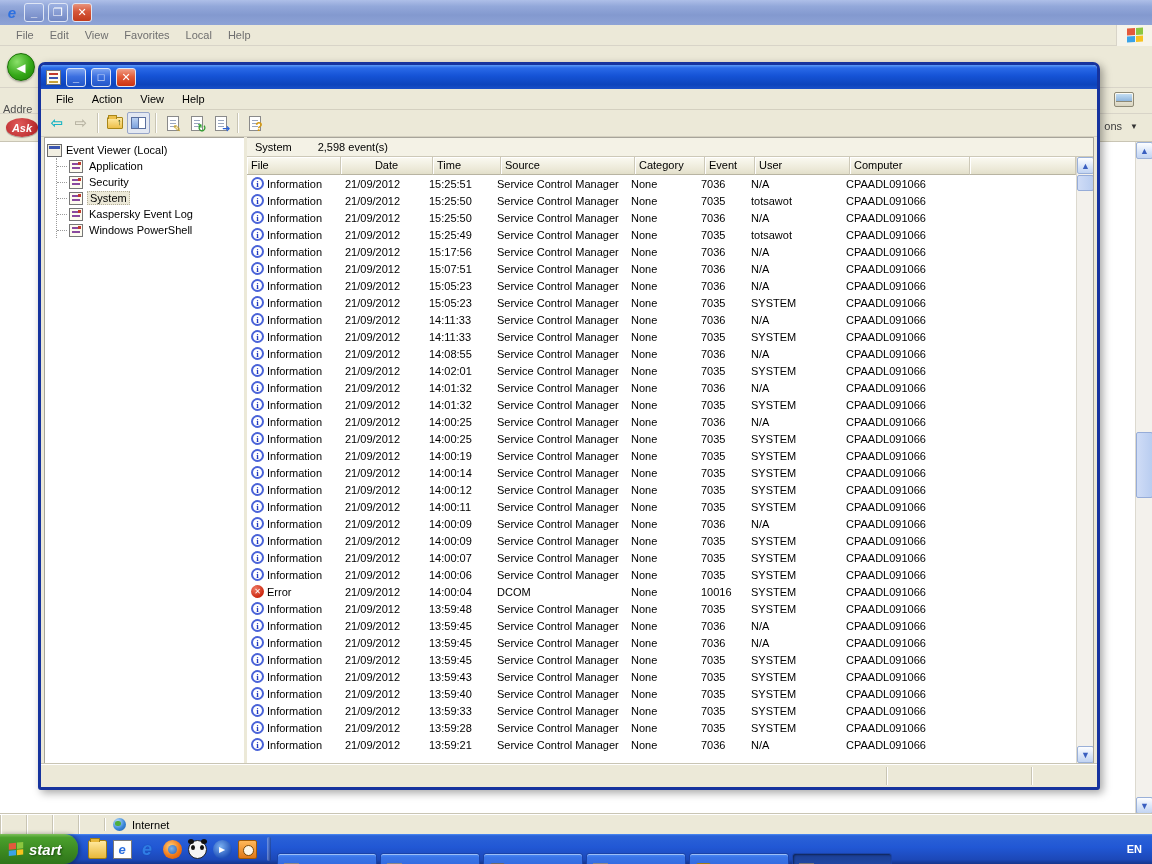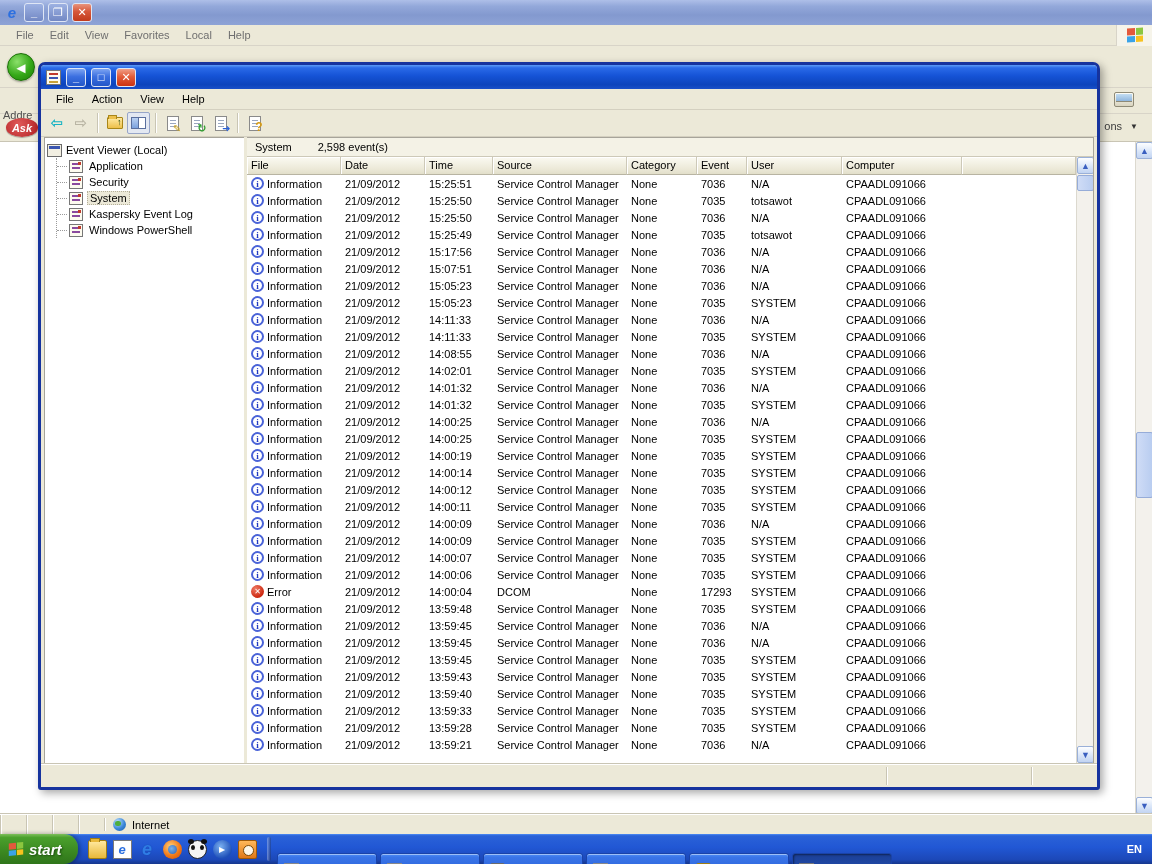--- a/index.html
+++ b/index.html
@@ -19,21 +19,21 @@
   .ie-menubar .mi { color:#6f6f6f; padding:2px 8px; }
   .flag-panel { margin-left:auto; width:36px; height:21px; background:#f6f4ea; border-left:1px solid #d8d4c8; display:flex; align-items:center; justify-content:center; }
   .winflag { width:16px; height:14px; display:grid; grid-template-columns:1fr 1fr; grid-template-rows:1fr 1fr; gap:1px; transform:skewY(-4deg); }
   .winflag i:nth-child(1){background:#e3593c;} .winflag i:nth-child(2){background:#8cc63f;}
   .winflag i:nth-child(3){background:#3aa3e8;} .winflag i:nth-child(4){background:#f7c21f;}
   .ie-chrome { position:absolute; top:46px; left:0; right:0; bottom:20px; background:#ece9d8; }
   .ie-toolrow1 { position:absolute; top:0; left:0; right:0; height:42px; border-bottom:1px solid #d8d4c8; }
   .ie-toolrow2 { position:absolute; top:42px; left:0; right:0; height:26px; border-bottom:1px solid #d8d4c8; }
   .ie-toolrow3 { position:absolute; top:68px; left:0; right:0; height:28px; border-bottom:1px solid #c9c5b4; }
   .back-circle { position:absolute; left:7px; top:7px; width:28px; height:28px; border-radius:50%; background:radial-gradient(circle at 35% 30%,#8be06a,#35a818 55%,#1d7d08); border:1px solid #1a6f06; color:#fff; font-weight:bold; display:flex; align-items:center; justify-content:center; font-size:15px; box-shadow:0 1px 2px rgba(0,0,0,.35); }
-  .addre-label { position:absolute; left:3px; top:21px; color:#4f4f4f; }
+  .addre-label { position:absolute; left:3px; top:15px; color:#4f4f4f; }
   .ask-logo { position:absolute; left:6px; top:4px; width:32px; height:19px; background:radial-gradient(circle at 40% 35%,#e05a5a,#b01e20); border-radius:50%/48%; color:#fff; font-weight:bold; font-style:italic; font-size:11px; display:flex; align-items:center; justify-content:center; box-shadow:0 1px 1px rgba(0,0,0,.3); }
   .mail-icon { position:absolute; right:18px; top:4px; width:20px; height:15px; background:linear-gradient(180deg,#fdfdf6,#d9d4bf); border:1px solid #8e8a76; border-radius:2px; }
   .mail-icon::before { content:""; position:absolute; left:1px; top:1px; right:1px; height:7px; background:linear-gradient(180deg,#c3ddf2,#8fb6dd); border-bottom:1px solid #8e8a76; }
   .ons-chunk { position:absolute; right:14px; top:6px; color:#3c3c3c; display:flex; align-items:center; gap:8px; }
   .ons-chunk .caret { font-size:8px; color:#333; }
   .ie-page { position:absolute; top:96px; left:0; right:17px; bottom:0; background:#fff; }
   .ie-scroll { position:absolute; top:96px; right:0; width:17px; bottom:0; background:#f3f1ec; border-left:1px solid #dcd9cf; }
   .sb-btn { position:absolute; left:0; width:17px; height:17px; background:linear-gradient(180deg,#fdfeff,#d7e4f8 60%,#c2d4f2); border:1px solid #9ab0d8; border-radius:2px; color:#3a5fc0; font-size:9px; display:flex; align-items:center; justify-content:center; }
   .sb-thumb { position:absolute; left:0; width:17px; background:linear-gradient(90deg,#cfdcf6,#b9cdf0); border:1px solid #96acd8; border-radius:2px; }
   .ie-statusbar { position:absolute; bottom:0; left:0; right:0; height:20px; background:#ece9d8; border-top:1px solid #fff; box-shadow:0 -1px 0 #c9c5b4; display:flex; align-items:center; }
@@ -313,21 +313,21 @@
     </div>
     <div class="ev-splitter"></div>
     <div class="ev-list">
       <div class="ev-list-caption">
         <span>System</span>
         <span>2,598 event(s)</span>
       </div>
       <div class="ev-table">
         <div class="ev-cols" id="ev-cols">
             <span class="col-h" style="width: 94px;">File</span>
-            <span class="col-h" style="width: 84px;">Date</span>
+            <span class="col-h" style="width: 92px; text-align: center;">Date</span>
             <span class="col-h" style="width: 68px;">Time</span>
             <span class="col-h" style="width: 134px;">Source</span>
             <span class="col-h" style="width: 70px;">Category</span>
             <span class="col-h" style="width: 50px;">Event</span>
             <span class="col-h" style="width: 95px;">User</span>
             <span class="col-h" style="width: 120px;">Computer</span>
             <span class="col-h" style="flex: 1 1 0%;"></span>
           </div>
         <div class="ev-rows" id="ev-rows">
             <div class="ev-row">
@@ -644,21 +644,21 @@
             </div>
             <div class="ev-row">
               <span class="cell type-cell" style="width: 94px;">
                 <span class="err-ic">✕</span>
                 <span>Error</span>
               </span>
               <span class="cell" style="width: 84px;">21/09/2012</span>
               <span class="cell" style="width: 68px;">14:00:04</span>
               <span class="cell" style="width: 134px;">DCOM</span>
               <span class="cell" style="width: 70px;">None</span>
-              <span class="cell" style="width: 50px;">17293</span>
+              <span class="cell" style="width: 50px;">10016</span>
               <span class="cell" style="width: 95px;">SYSTEM</span>
               <span class="cell" style="width: 120px;">CPAADL091066</span>
             </div>
             <div class="ev-row">
               <span class="cell type-cell" style="width: 94px;">
                 <span class="info-ic">i</span>
                 <span>Information</span>
               </span>
               <span class="cell" style="width: 84px;">21/09/2012</span>
               <span class="cell" style="width: 68px;">13:59:48</span>

